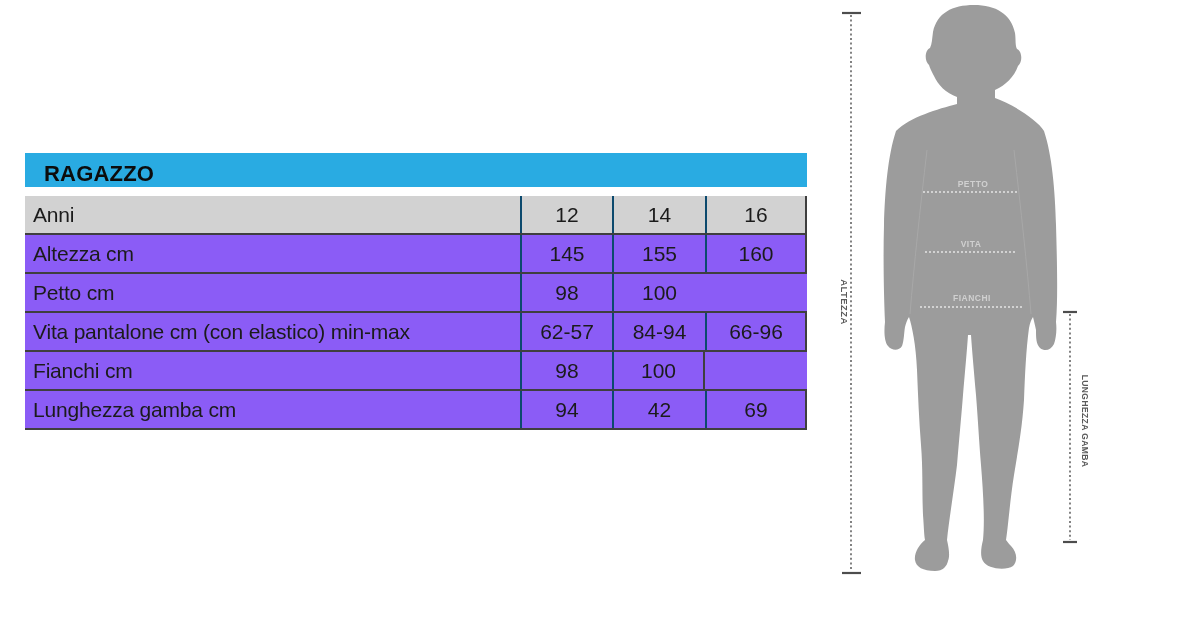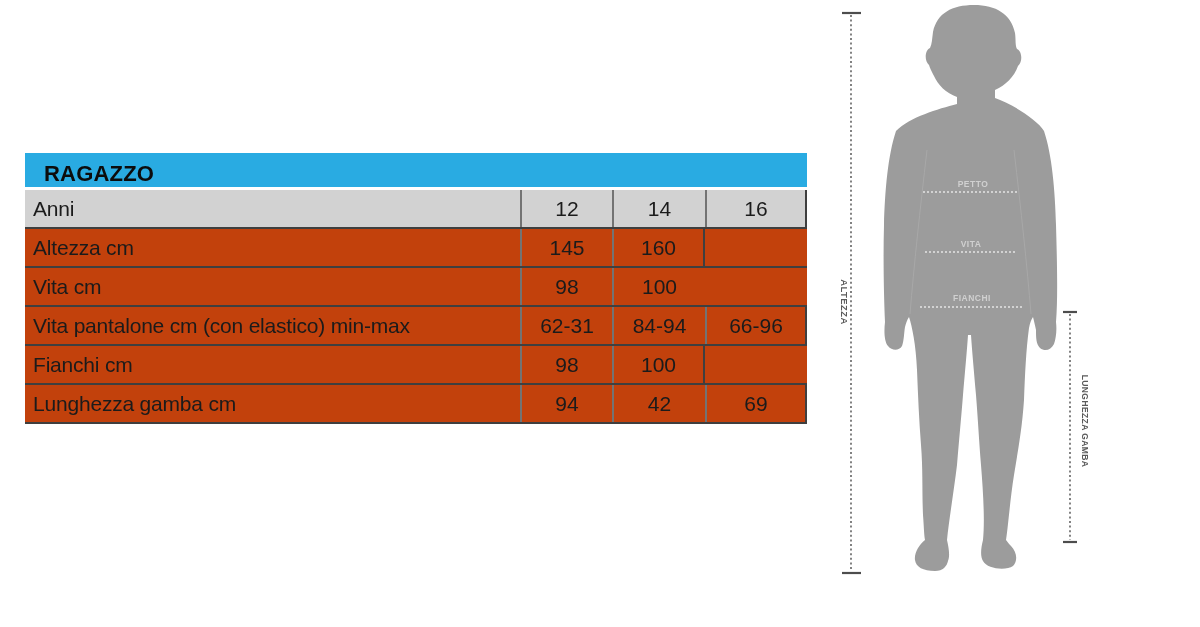--- a/index.html
+++ b/index.html
@@ -8,33 +8,33 @@
     font-family:"Liberation Sans", sans-serif; overflow:hidden;
   }
 
   
   .size-table { position:absolute; left:25px; top:153px; width:782px; }
   .t-title {
     height:34px; background:#29abe2; display:flex; align-items:flex-end;
     padding-left:19px; box-sizing:border-box;
     font-size:22px; font-weight:bold; color:#0c0c0c; letter-spacing:0.2px;
   }
-  .t-body { margin-top:3px; }
+  .t-body { margin-top:9px; }
   .t-row {
     display:grid; grid-template-columns:495px 92px 93px 102px;
     height:37px; border-bottom:2px solid #3f3f3f; box-sizing:content-box;
-    background:#c2410c;
+    background:#8b5cf6;
   }
   .t-row.header-row { background:#d2d2d2; }
   .cell {
     display:flex; align-items:center; font-size:21px; color:#1b1b1b;
     box-sizing:border-box; white-space:nowrap; overflow:hidden;
   }
   .cell.label { padding-left:8px; letter-spacing:-0.2px; }
-  .cell.val { justify-content:center; border-left:2px solid #737373; }
+  .cell.val { justify-content:center; border-left:2px solid #0c4a6e; }
   .cell.val.last { border-right:2px solid #3f3f3f; }
 
   
   .figure-wrap { position:absolute; left:830px; top:0; width:370px; height:545px; }
   .meas-label { font-family:"Liberation Sans", sans-serif; font-weight:bold; }
 </style>
 </head>
 <body>
 
 <div class="canvas">
@@ -48,32 +48,33 @@
       <div class="t-row header-row">
         <div class="cell label">Anni</div>
         <div class="cell val">12</div>
         <div class="cell val">14</div>
         <div class="cell val last">16</div>
       </div>
 
       <div class="t-row">
         <div class="cell label">Altezza cm</div>
         <div class="cell val">145</div>
+        <div class="cell val">155</div>
         <div class="cell val last">160</div>
       </div>
 
       <div class="t-row">
-        <div class="cell label">Vita cm</div>
+        <div class="cell label">Petto cm</div>
         <div class="cell val">98</div>
         <div class="cell val">100</div>
       </div>
 
       <div class="t-row">
         <div class="cell label">Vita pantalone cm (con elastico) min-max</div>
-        <div class="cell val">62-31</div>
+        <div class="cell val">62-57</div>
         <div class="cell val">84-94</div>
         <div class="cell val last">66-96</div>
       </div>
 
       <div class="t-row">
         <div class="cell label">Fianchi cm</div>
         <div class="cell val">98</div>
         <div class="cell val last">100</div>
       </div>
 

